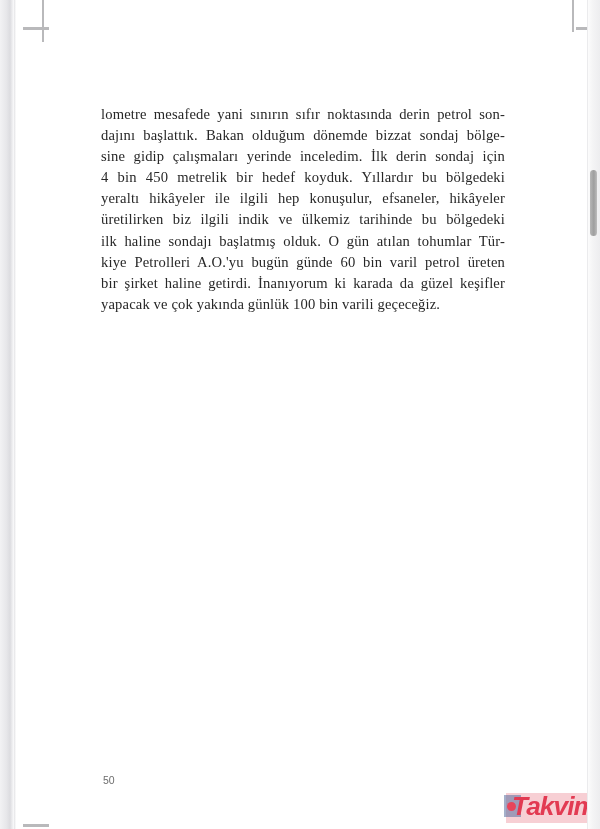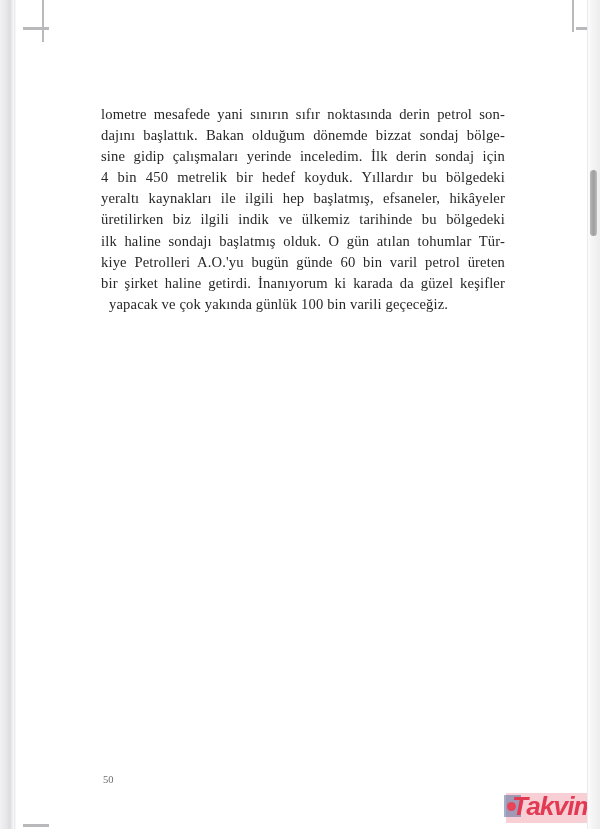--- a/index.html
+++ b/index.html
@@ -109,31 +109,30 @@
     display: block;
     text-align: justify;
     text-align-last: justify;
     white-space: nowrap;
   }
   .tline-last {
     display: block;
     text-align: center;
     text-align-last: left;
     white-space: nowrap;
-    margin-left: 8px;
   }
 
   
   #page-number {
     position: absolute;
     left: 95px;
     top: 774px;
     font-size: 10.5px;
     color: #6d6d6d;
-    font-family: Liberation Serif, serif;
+    font-family: Liberation Sans, sans-serif;
     text-align: center;
   }
 
   
   #watermark {
     position: absolute;
     left: 496px;
     top: 789px;
     width: 104px;
     height: 40px;
@@ -193,21 +192,21 @@
     <div class="crop-mark crop-v" id="crop-tr-v"></div>
     <div class="crop-mark crop-h" id="crop-tr-h"></div>
     <div class="crop-mark crop-h" id="crop-bl-h"></div>
 
     <div id="text-block">
       <p>
         <span class="tline">lometre mesafede yani sınırın sıfır noktasında derin petrol son-</span>
         <span class="tline">dajını başlattık. Bakan olduğum dönemde bizzat sondaj bölge-</span>
         <span class="tline">sine gidip çalışmaları yerinde inceledim. İlk derin sondaj için</span>
         <span class="tline">4 bin 450 metrelik bir hedef koyduk. Yıllardır bu bölgedeki</span>
-        <span class="tline">yeraltı kaynakları ile ilgili hep başlatmış, efsaneler, hikâyeler</span>
+        <span class="tline">yeraltı hikâyeler ile ilgili hep konuşulur, efsaneler, hikâyeler</span>
         <span class="tline">üretilirken biz ilgili indik ve ülkemiz tarihinde bu bölgedeki</span>
         <span class="tline">ilk haline sondajı başlatmış olduk. O gün atılan tohumlar Tür-</span>
         <span class="tline">kiye Petrolleri A.O.'yu bugün günde 60 bin varil petrol üreten</span>
         <span class="tline">bir şirket haline getirdi. İnanıyorum ki karada da güzel keşifler</span>
         <span class="tline-last">yapacak ve çok yakında günlük 100 bin varili geçeceğiz.</span>
       </p>
     </div>
 
     <div id="page-number">50</div>
 

